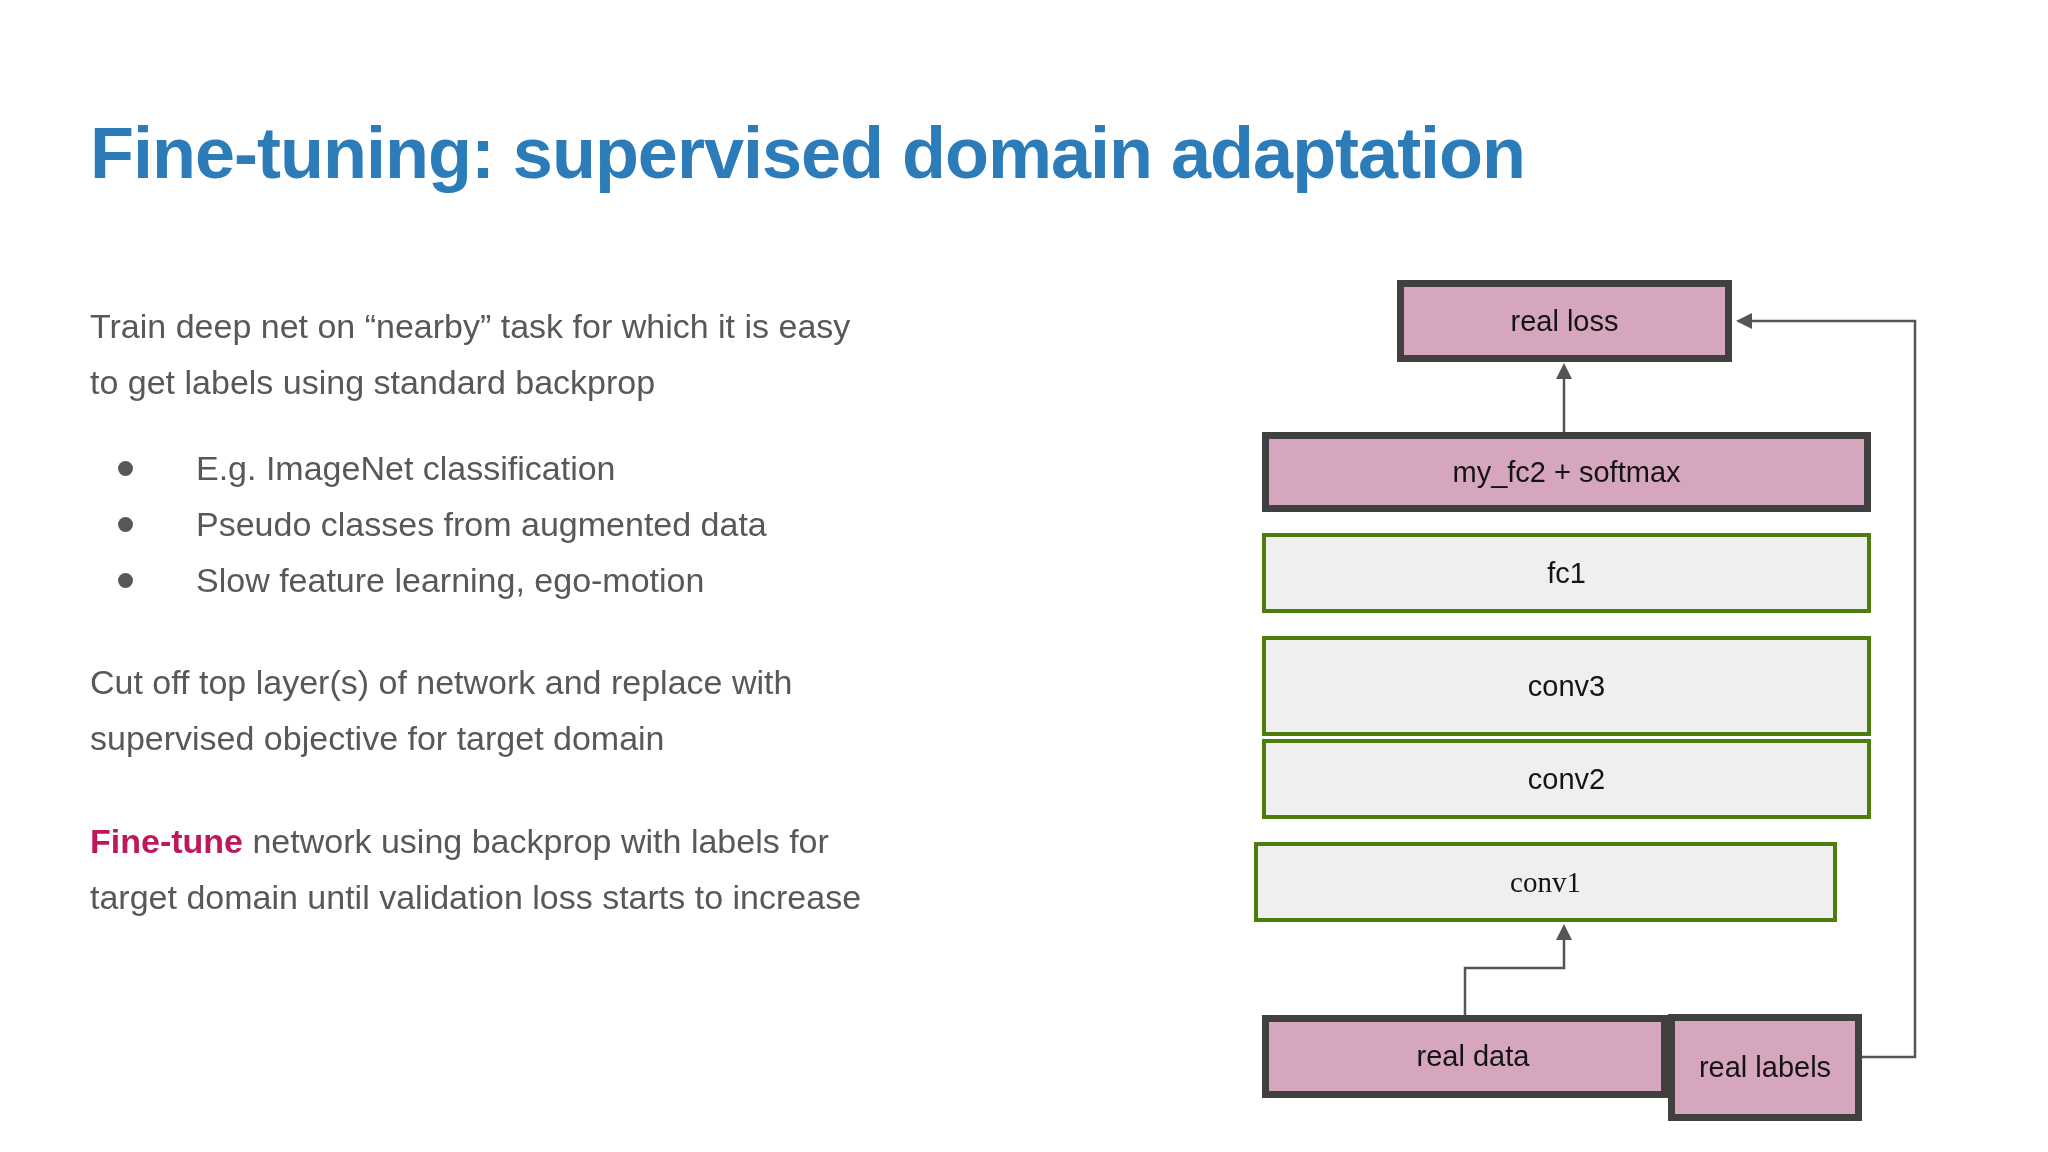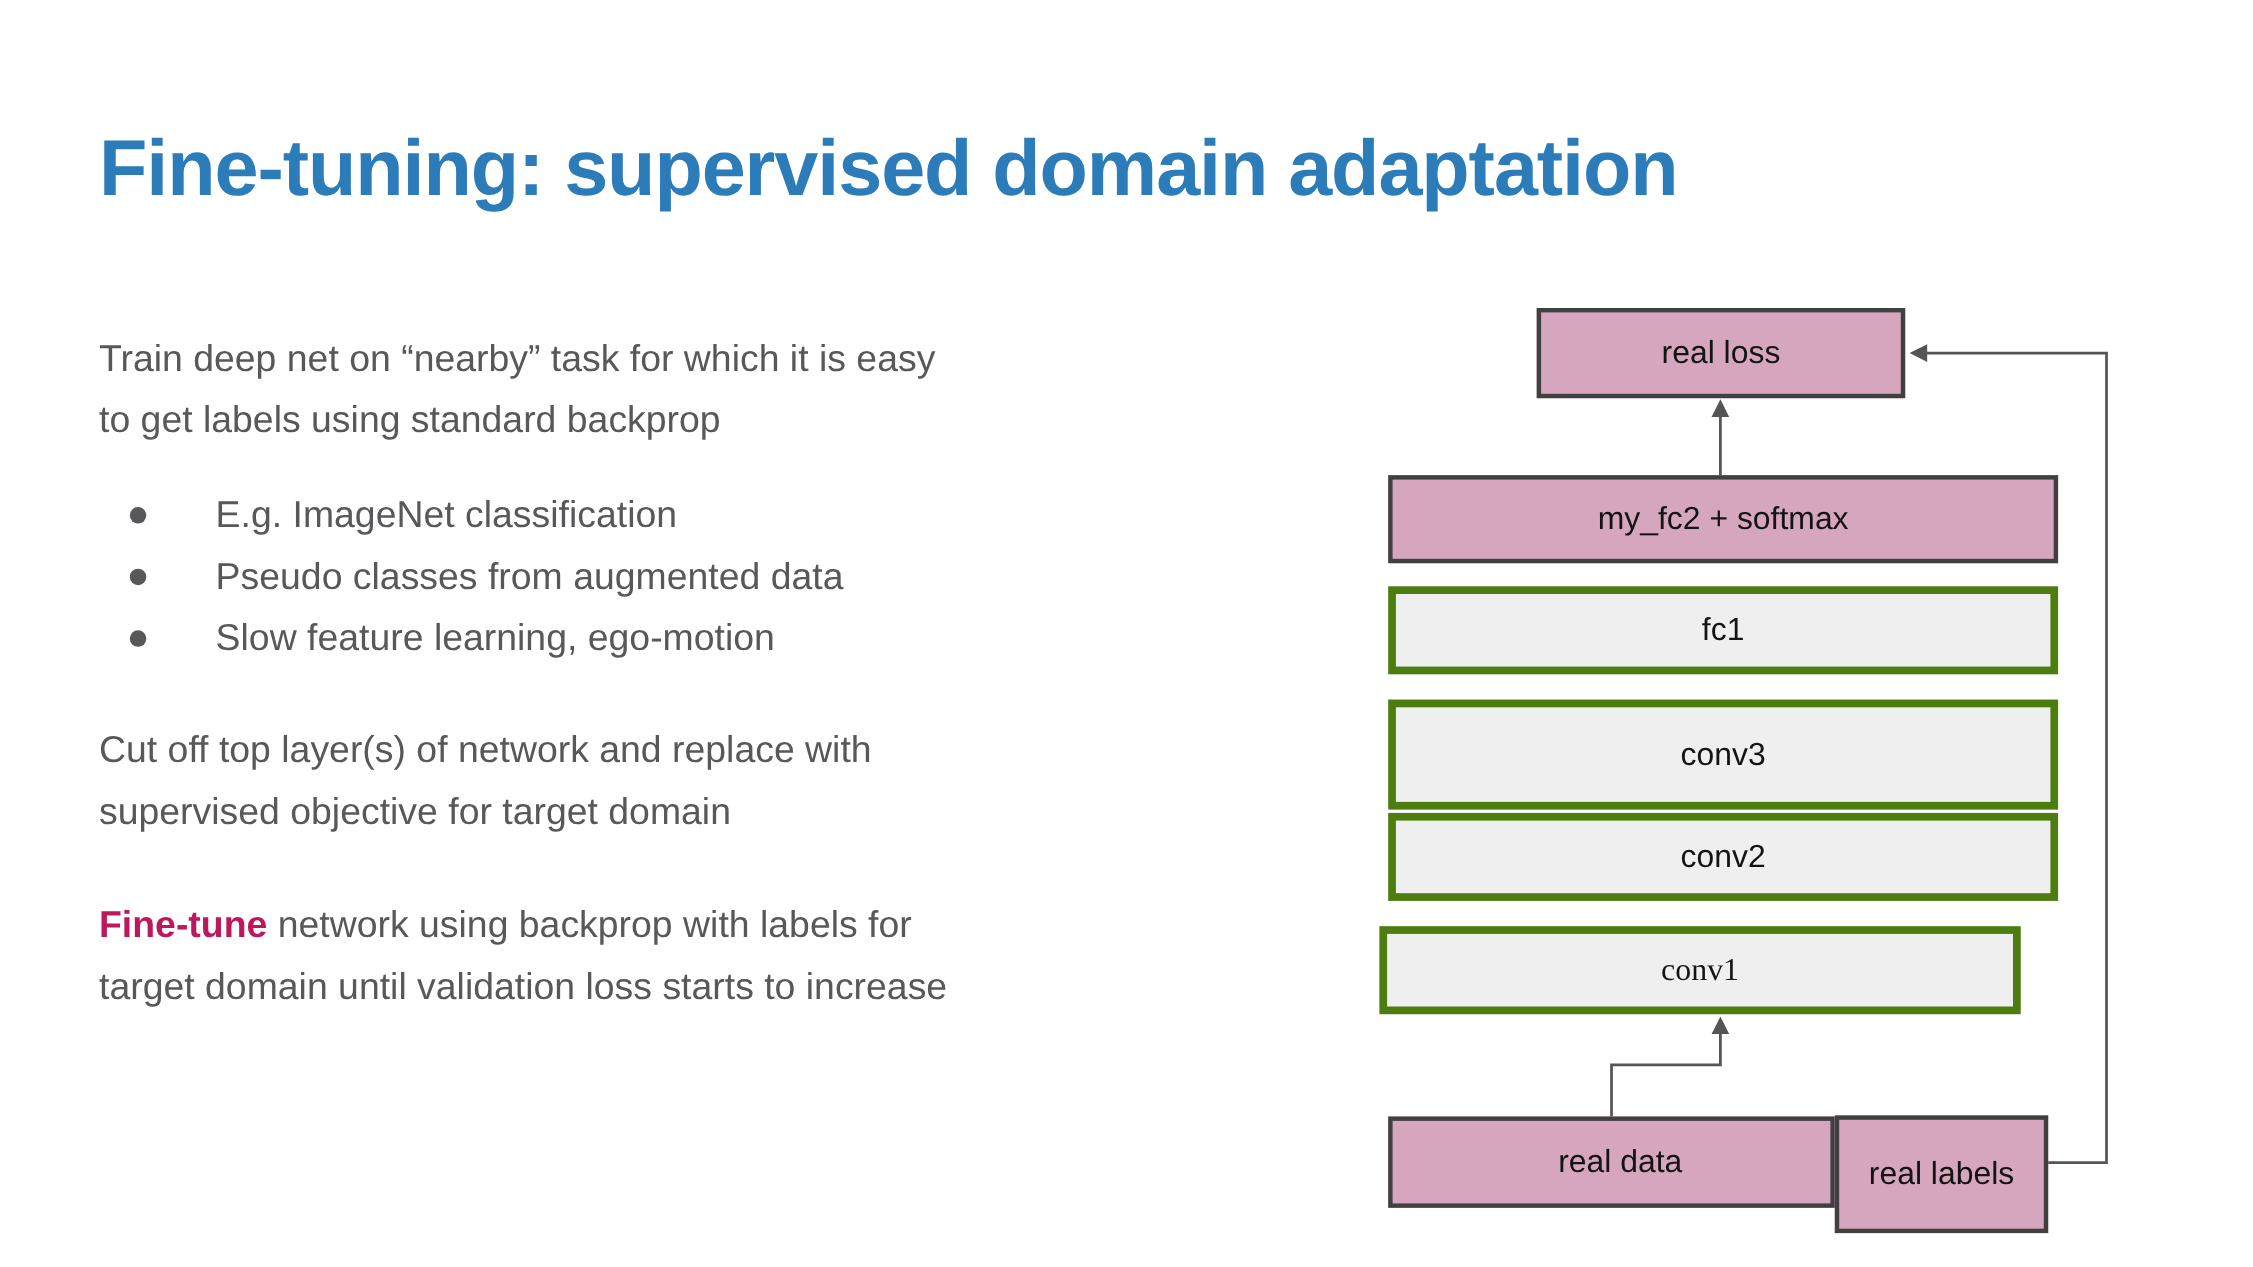--- a/index.html
+++ b/index.html
@@ -31,22 +31,22 @@
     width: 15px; height: 15px; border-radius: 50%;
     background: #58585a; margin-left: 28px; margin-right: 63px;
     flex: 0 0 auto;
   }
 
   .dbox {
     position: absolute; box-sizing: border-box;
     display: flex; align-items: center; justify-content: center;
     font-size: 29px; color: #141414;
   }
-  .dbox.pink { background: #d5a6bd; border: 4px solid #404040; }
-  .dbox.gray { background: #efefef; border: 7px solid #4d7c0f; }
+  .dbox.pink { background: #d5a6bd; border: 7px solid #404040; }
+  .dbox.gray { background: #efefef; border: 4px solid #4d7c0f; }
 
   .box-real-loss   { left: 1397px; top: 280px;  width: 335px; height: 82px; }
   .box-myfc2       { left: 1262px; top: 432px;  width: 609px; height: 80px; }
   .box-fc1         { left: 1262px; top: 533px;  width: 609px; height: 80px; }
   .box-conv3       { left: 1262px; top: 636px;  width: 609px; height: 100px; }
   .box-conv2       { left: 1262px; top: 739px;  width: 609px; height: 80px; }
   .box-conv1       { left: 1254px; top: 842px;  width: 583px; height: 80px; font-family: Liberation Serif, serif; }
   .box-real-data   { left: 1262px; top: 1015px; width: 406px; height: 83px; padding-left: 16px; }
   .box-real-labels { left: 1668px; top: 1014px; width: 194px; height: 107px; }
 

